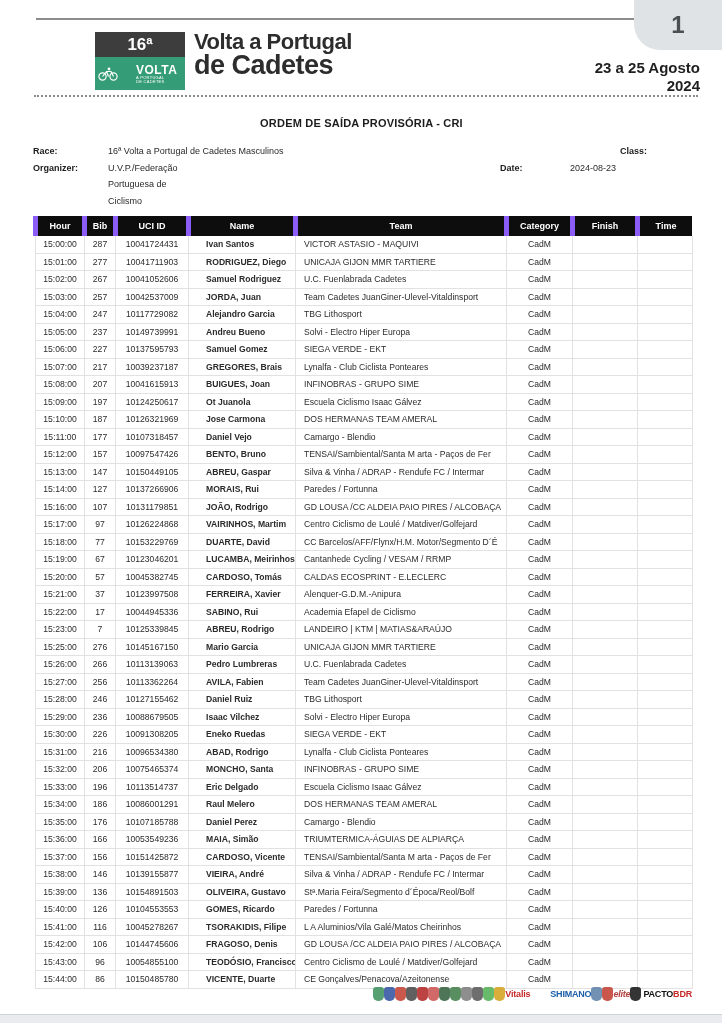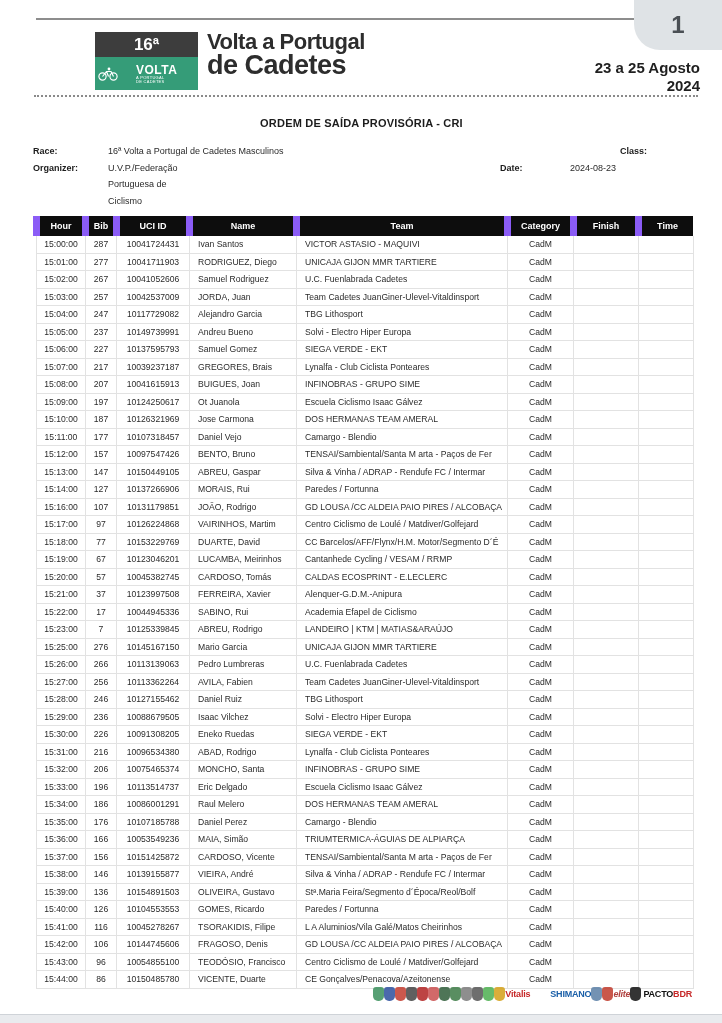--- a/index.html
+++ b/index.html
@@ -15,21 +15,21 @@
     background:#dfe3e6; border-radius:0 0 0 26px;
     display:flex; align-items:center; justify-content:center;
     font-size:24px; font-weight:bold; color:#4a4f54; z-index:5;
   }
   
   .top-rule { position:absolute; top:18px; left:36px; right:0; height:2px; background:#8d8d8d; }
 
   
   .header { position:absolute; top:30px; left:95px; right:22px; height:62px; }
   .logo { position:absolute; left:0; top:2px; width:270px; display:flex; align-items:flex-start; }
-  .logo-boxes { width:103px; }
+  .logo-boxes { width:90px; }
   .logo-box-top {
     background:#3d3d3d; color:#fff; height:25px;
     display:flex; align-items:center; justify-content:center;
     font-size:17px; font-weight:bold;
   }
   .logo-box-bottom {
     background:#359c78; color:#fff; height:33px;
     display:flex; align-items:center; padding:2px 3px; gap:18px;
   }
   .logo-bike svg { display:block; }
@@ -53,29 +53,29 @@
   .info-row .val { flex:1; color:#2a2a2a; }
   .info-row .lbl2 { font-weight:bold; width:70px; margin-left:315px; color:#1c1c1c; }
   .info-row .val2 { width:120px; color:#2a2a2a; }
 
   
   table { width:657px; border-collapse:collapse; table-layout:fixed; margin-top:6px; }
   col.c-hour{width:49px} col.c-bib{width:31px} col.c-uci{width:73px} col.c-name{width:107px}
   col.c-team{width:211px} col.c-cat{width:66px} col.c-fin{width:65px} col.c-time{width:55px}
   thead th {
     background:#0d0d0d; color:#fff; font-size:9px; font-weight:bold;
-    height:20px; border-right:1px solid #fff; border-left:7px solid #8b5cf6;
+    height:20px; border-right:1px solid #fff; border-left:5px solid #8b5cf6;
   }
   tbody td {
     height:17.5px; font-size:8.6px; color:#2b2b2b;
     border:1px solid #e2e2e2; border-top:none;
     overflow:hidden; white-space:nowrap; text-overflow:clip;
   }
   td.c-hour, td.c-bib, td.c-uci, td.c-cat { text-align:center; }
-  td.c-name { padding-left:8px; }
+  td.c-name { padding-left:17px;font-weight:bold; }
   td.c-team { padding-left:8px; }
 
   
   .sponsor-bar {
     position:absolute; left:38px; right:30px; top:978px; height:32px;
     display:flex; align-items:center; justify-content:flex-end;
   }
   .sponsor { display:flex; align-items:center; gap:2px; }
   .sp-emblem { display:inline-block; width:11px; height:14px; border-radius:3px 3px 5px 5px; opacity:.85; }
   .sp-label { font-weight:bold; font-size:9px; letter-spacing:-.2px; white-space:nowrap; }

